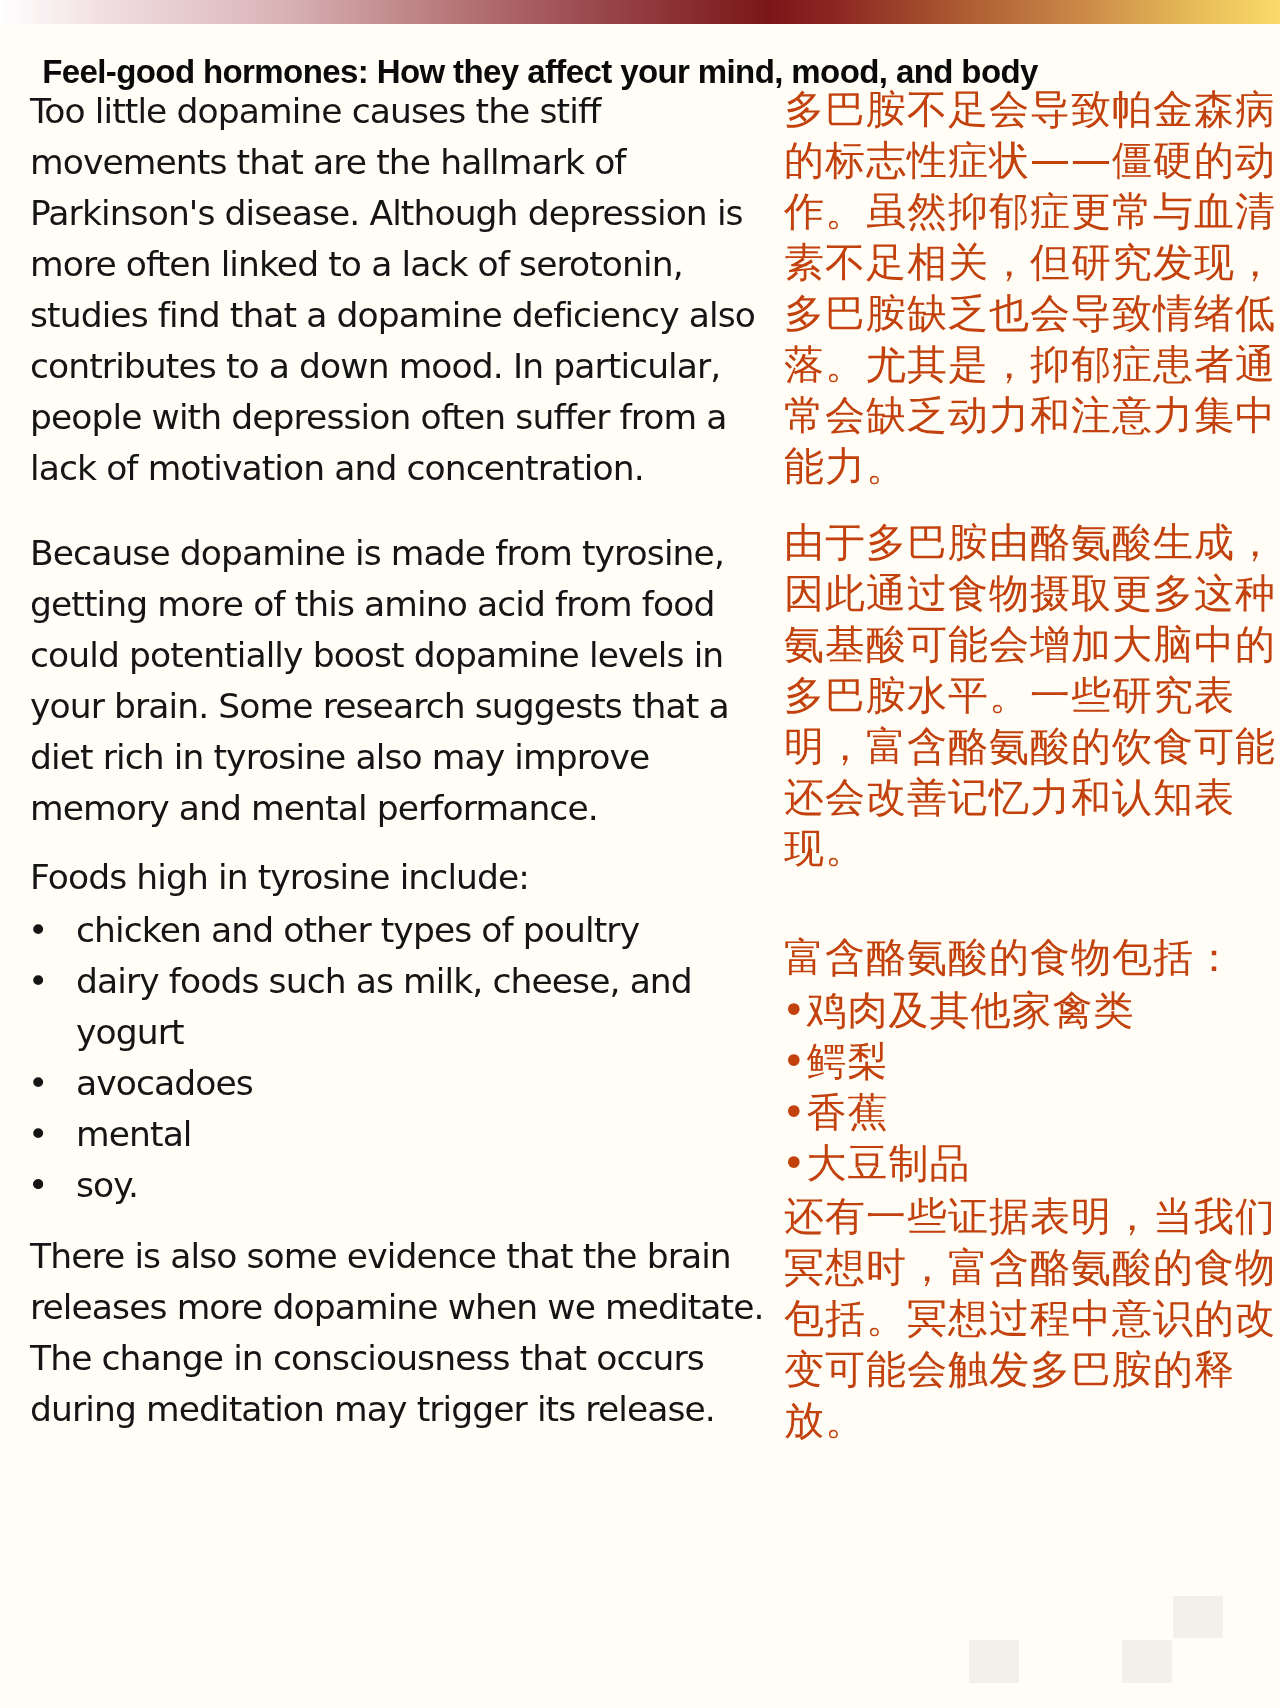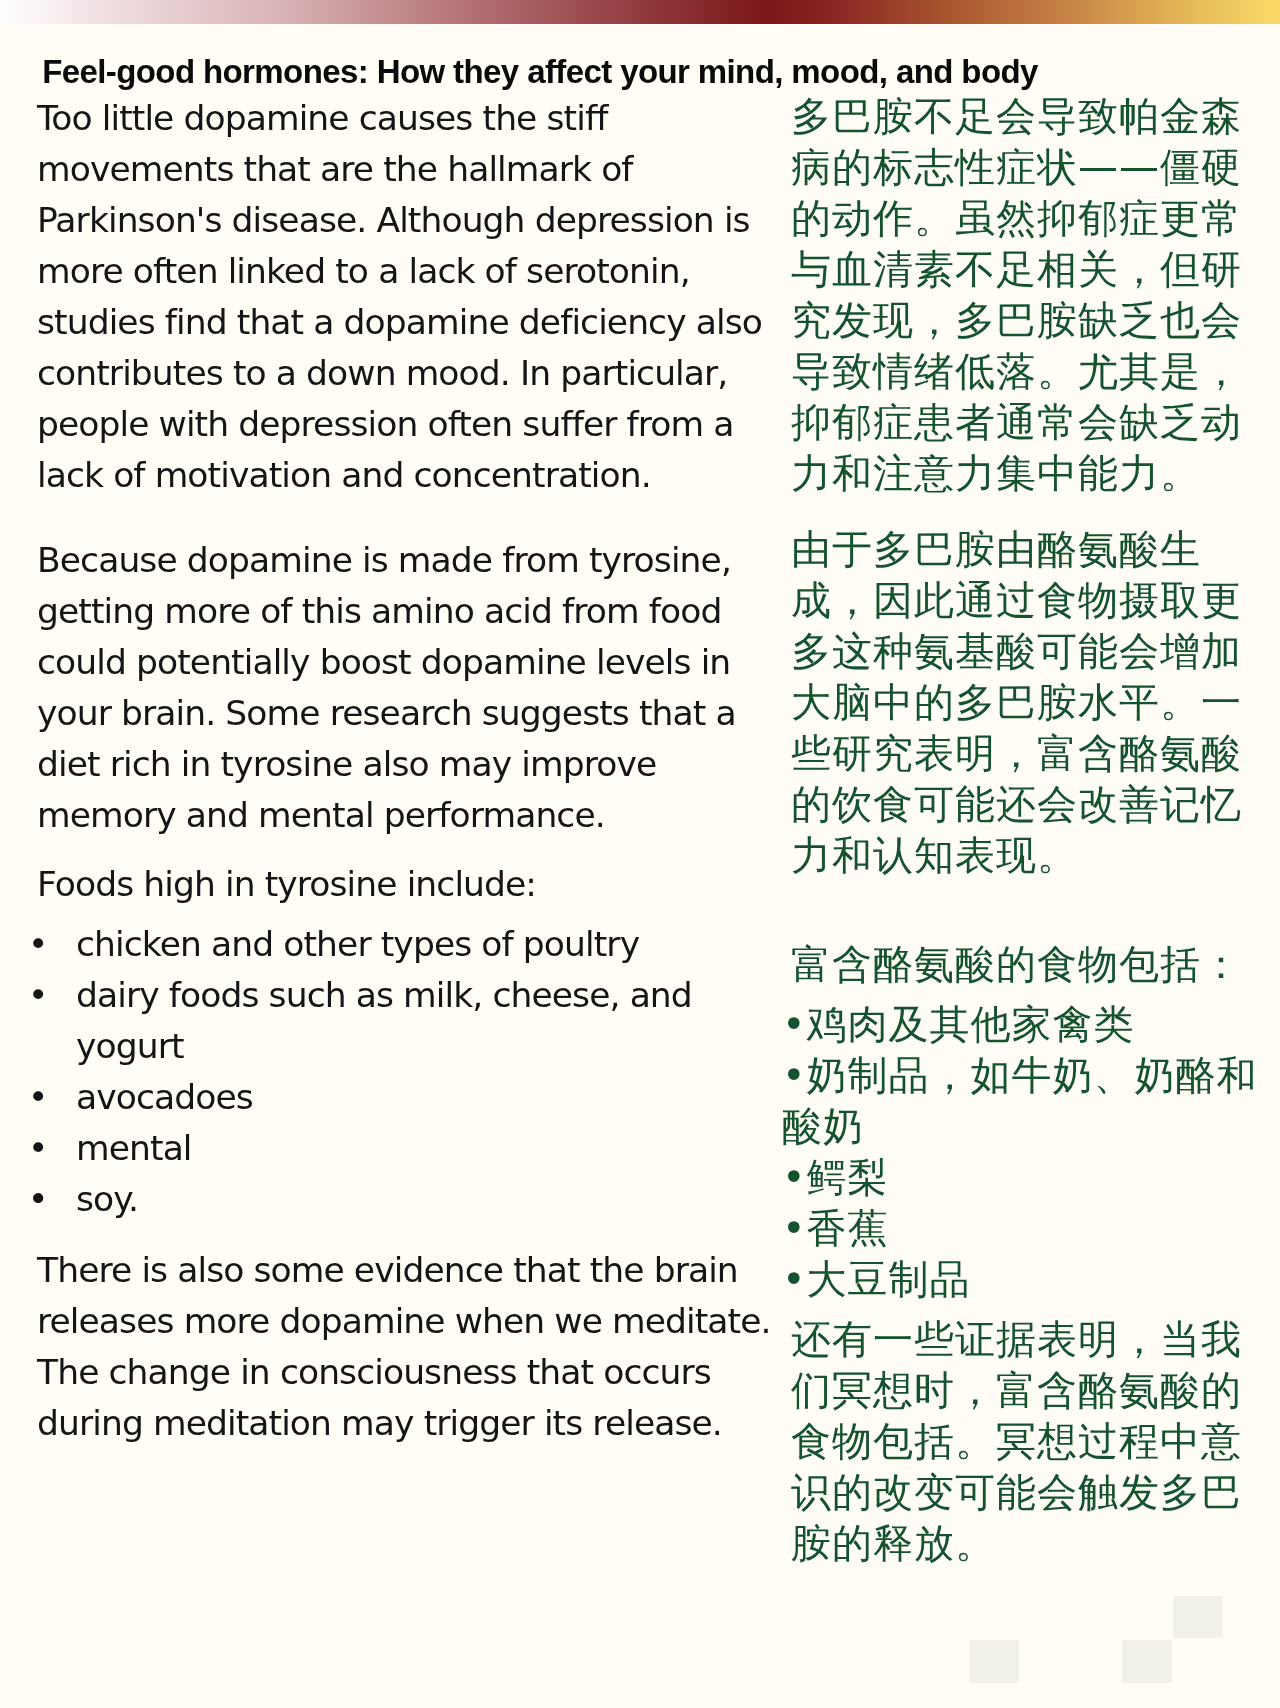--- a/index.html
+++ b/index.html
@@ -45,23 +45,23 @@
     }
     .col-zh {
       position: absolute;
       left: 782px;
       top: 82px;
       width: 496px;
       font-family: "DejaVu Sans", sans-serif;
       font-size: 40px;
       line-height: 51px;
       letter-spacing: 1px;
-      color: #14532d;
+      color: #c2410c;
     }
-    .p { margin: 9px; }
+    .p { margin: 2px; }
     .en-p1 { margin-bottom: 34px; }
     .en-p2 { margin-bottom: 18px; }
     .en-list {
       list-style: none;
       padding: 0;
       margin: 0 0 20px 0;
     }
     .en-list li {
       position: relative;
       padding-left: 48px;
@@ -106,21 +106,20 @@
   </ul>
   <p class="p">There is also some evidence that the brain releases more dopamine when we meditate. The change in consciousness that occurs during meditation may trigger its release.</p>
 </div>
 
 <div class="col-zh">
   <p class="p zh-p1">多巴胺不足会导致帕金森病的标志性症状——僵硬的动作。虽然抑郁症更常与血清素不足相关，但研究发现，多巴胺缺乏也会导致情绪低落。尤其是，抑郁症患者通常会缺乏动力和注意力集中能力。</p>
   <p class="p zh-p2">由于多巴胺由酪氨酸生成，因此通过食物摄取更多这种氨基酸可能会增加大脑中的多巴胺水平。一些研究表明，富含酪氨酸的饮食可能还会改善记忆力和认知表现。</p>
   <p class="p">富含酪氨酸的食物包括：</p>
   <ul class="zh-list">
     <li>•鸡肉及其他家禽类</li>
-    <li>•奶制品，如牛奶、奶酪和酸奶</li>
     <li>•鳄梨</li>
     <li>•香蕉</li>
     <li>•大豆制品</li>
   </ul>
   <p class="p">还有一些证据表明，当我们冥想时，富含酪氨酸的食物包括。冥想过程中意识的改变可能会触发多巴胺的释放。</p>
 </div>
 
 <div class="artifact" style="left:1173px; top:1596px; width:50px; height:42px;"></div>
 <div class="artifact" style="left:969px; top:1640px; width:50px; height:43px;"></div>
 <div class="artifact" style="left:1122px; top:1640px; width:50px; height:43px;"></div>

